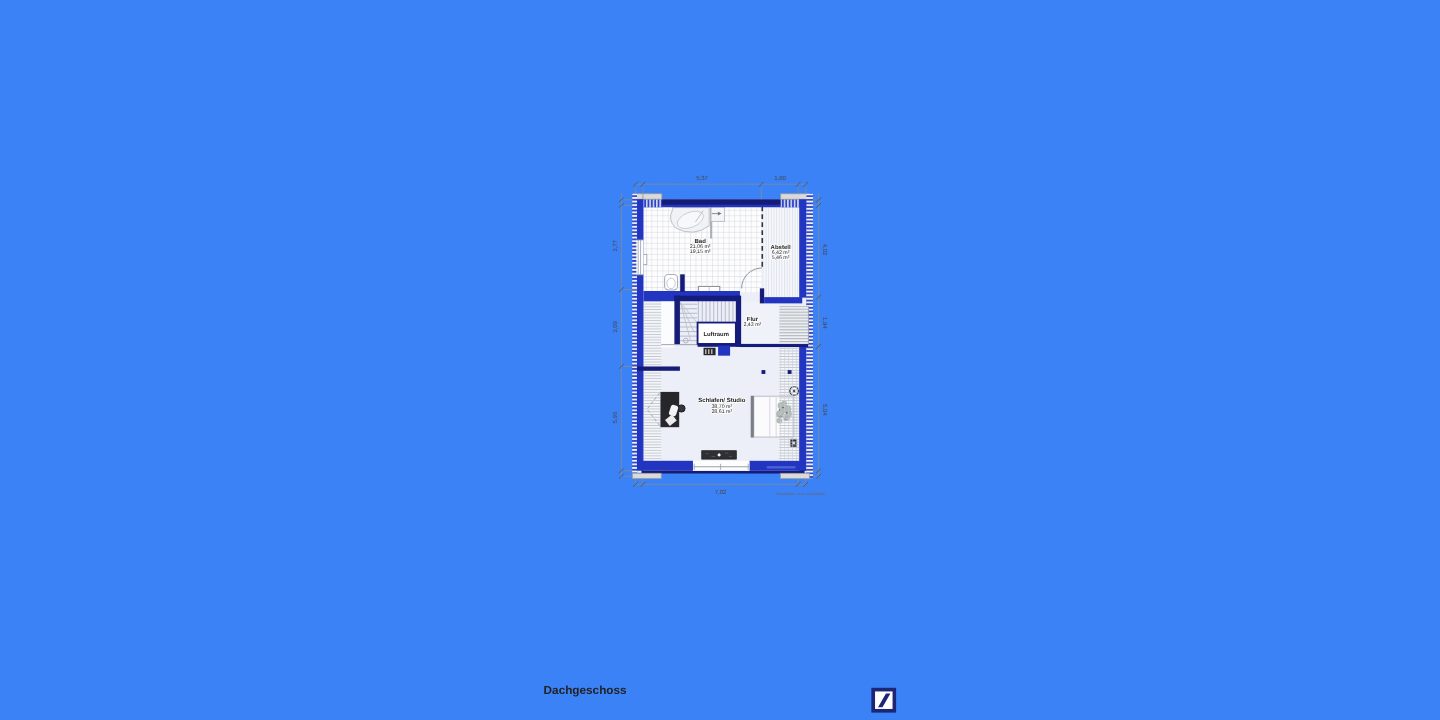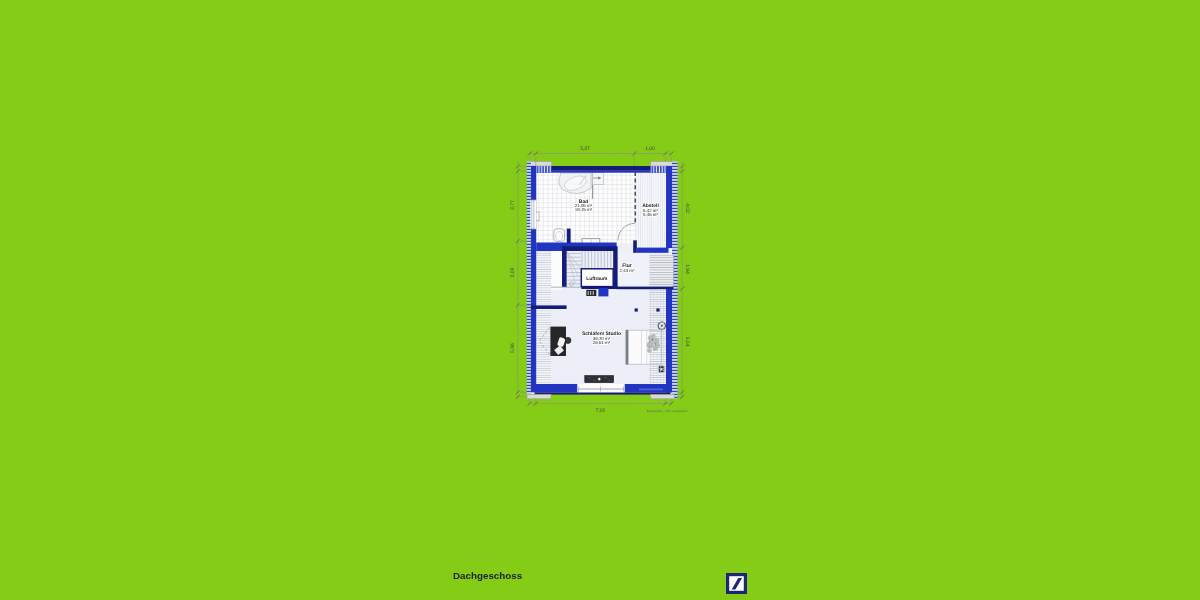--- a/index.html
+++ b/index.html
@@ -1,16 +1,16 @@
 <!DOCTYPE html>
 <html><head>
 <meta charset="utf-8">
 <style>
   html,body{margin:0;padding:0;background:#ffffff;width:1200px;height:600px;overflow:hidden;}
-  #page{position:relative;width:1200px;height:600px;background:#84cc16;font-family:"Liberation Sans",sans-serif;}
+  #page{position:relative;width:1200px;height:600px;background:#3b82f6;font-family:"Liberation Sans",sans-serif;}
   svg text{font-family:"Liberation Sans",sans-serif;text-rendering:geometricPrecision;-webkit-font-smoothing:antialiased;}
   *{-webkit-font-smoothing:antialiased;}
 </style>
 </head>
 <body>
 <div id="page">
 
 <svg width="1200" height="600" viewBox="0 0 1200 600" style="position:absolute;left:0;top:0;opacity:0.999;transform:translateZ(0) rotate(0.02deg);">
 <defs>
   <pattern id="tile" width="4.6" height="4.6" patternUnits="userSpaceOnUse">

